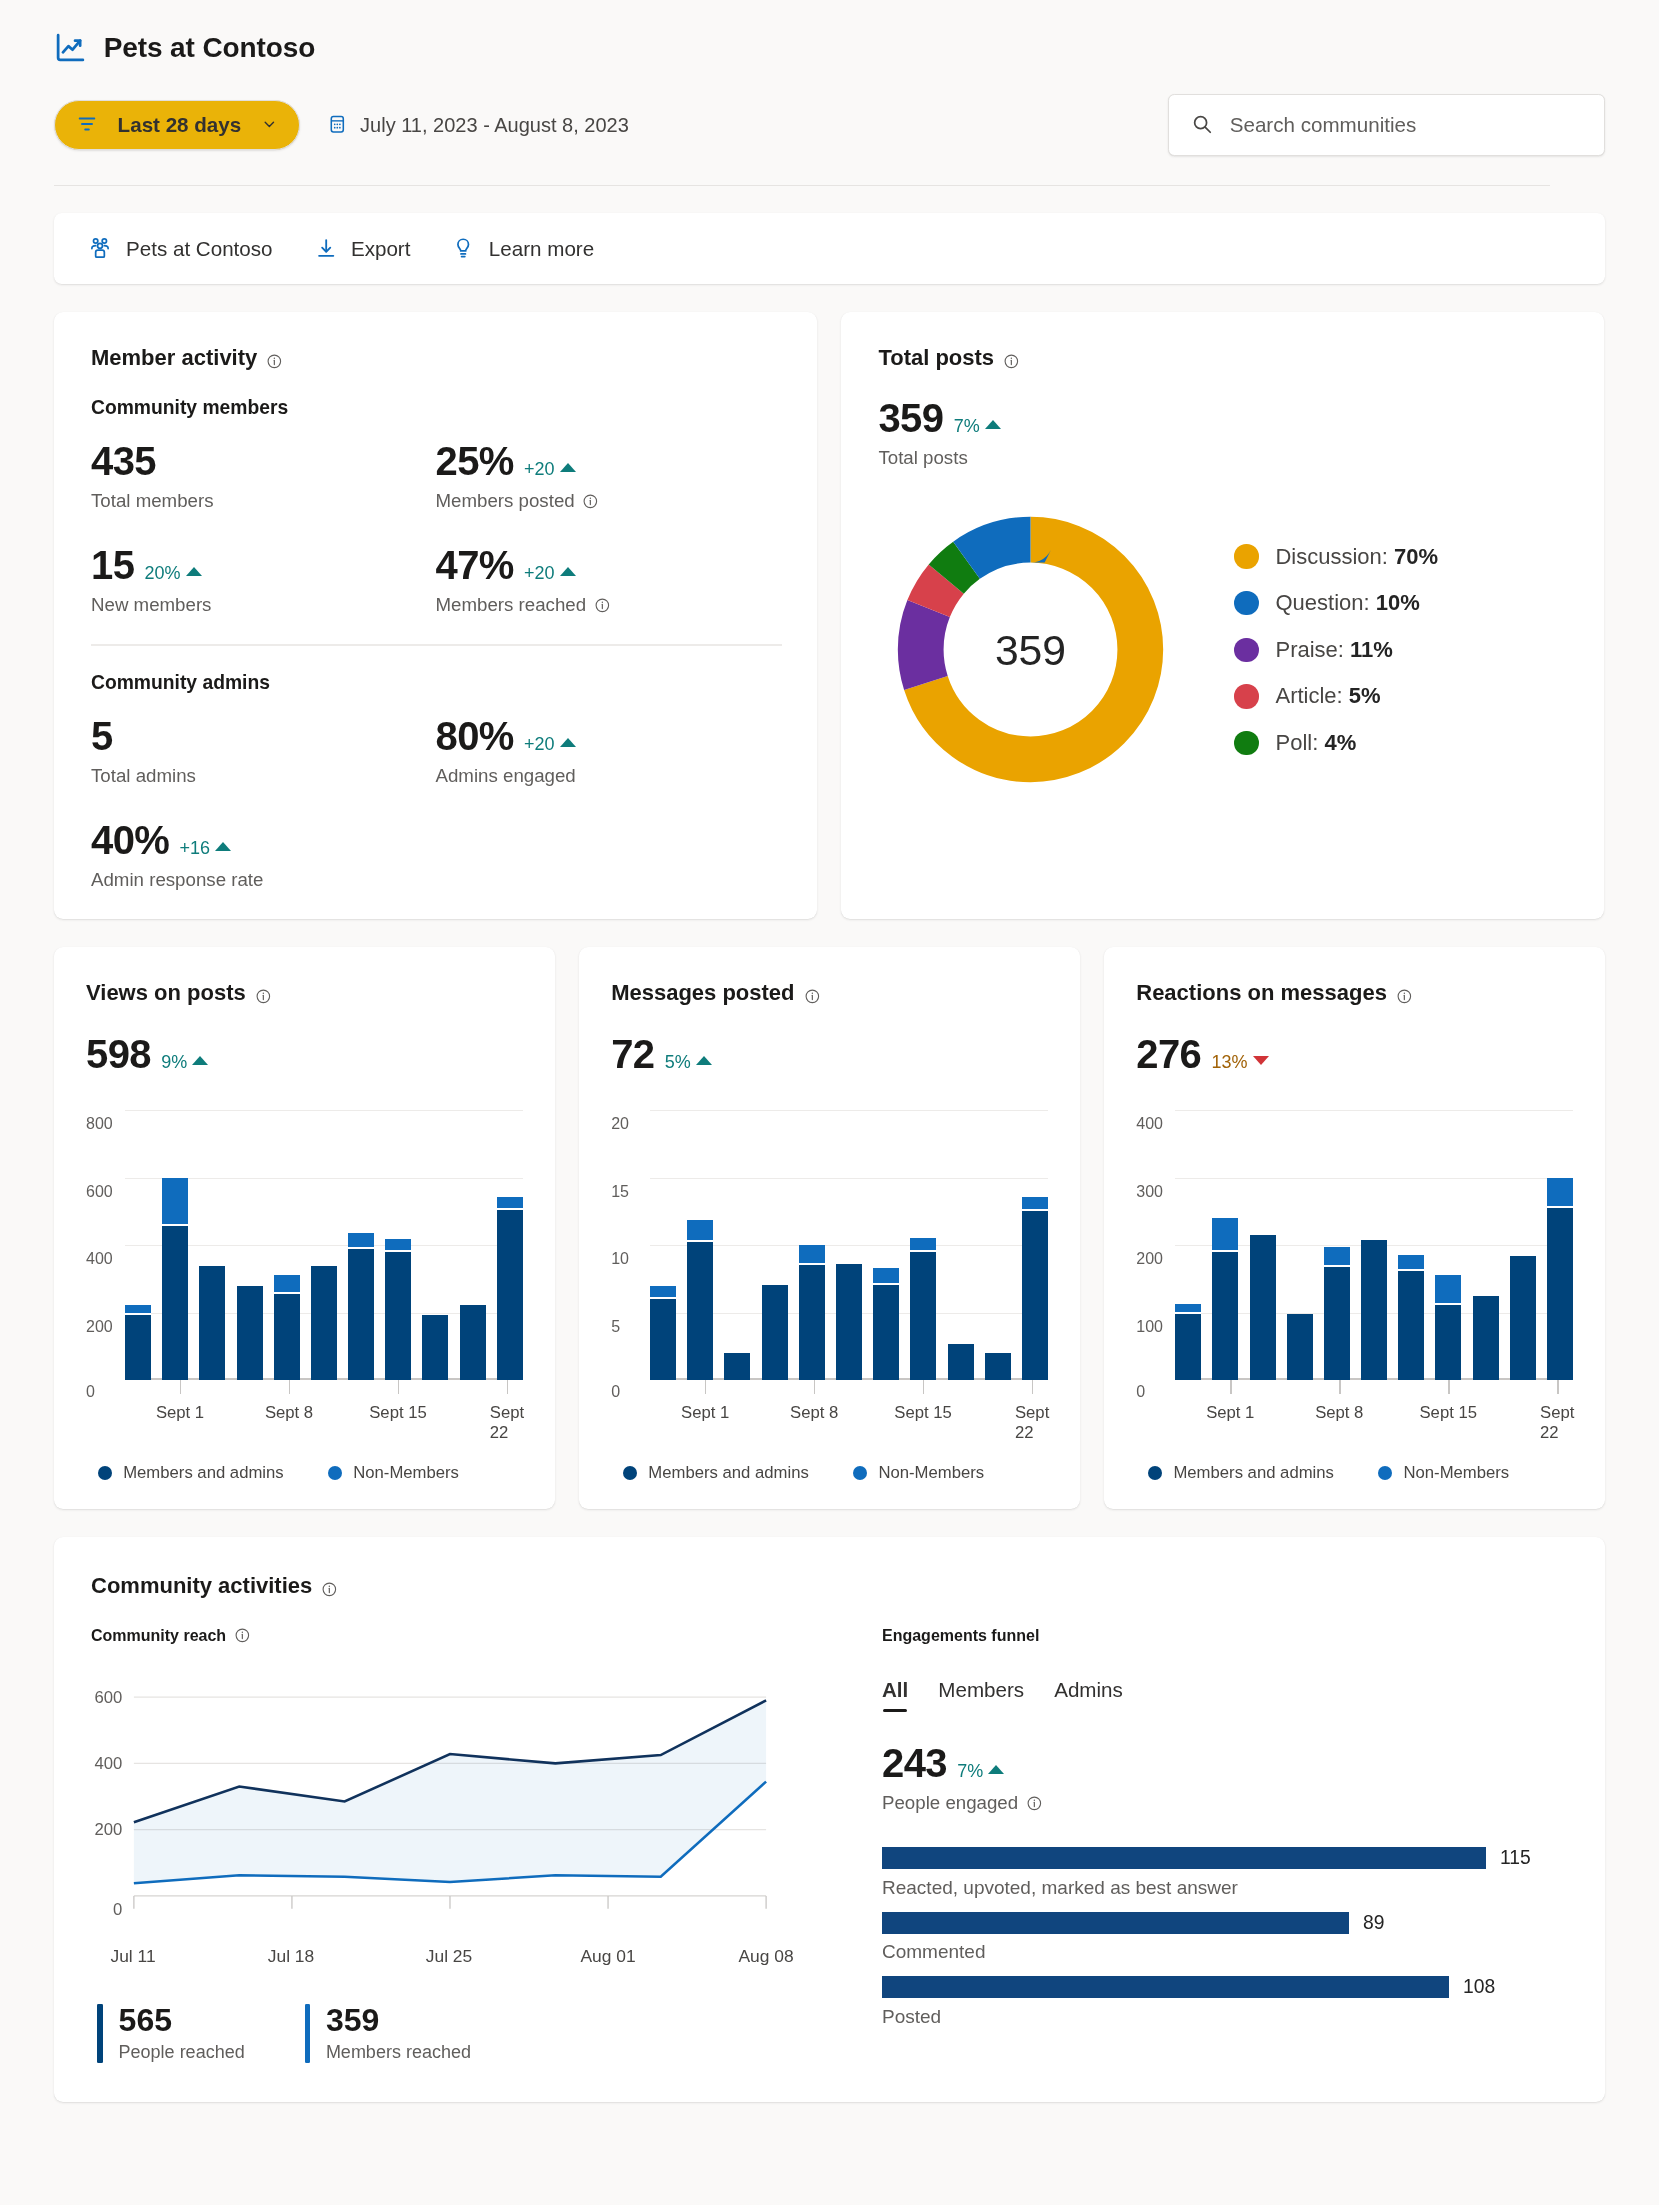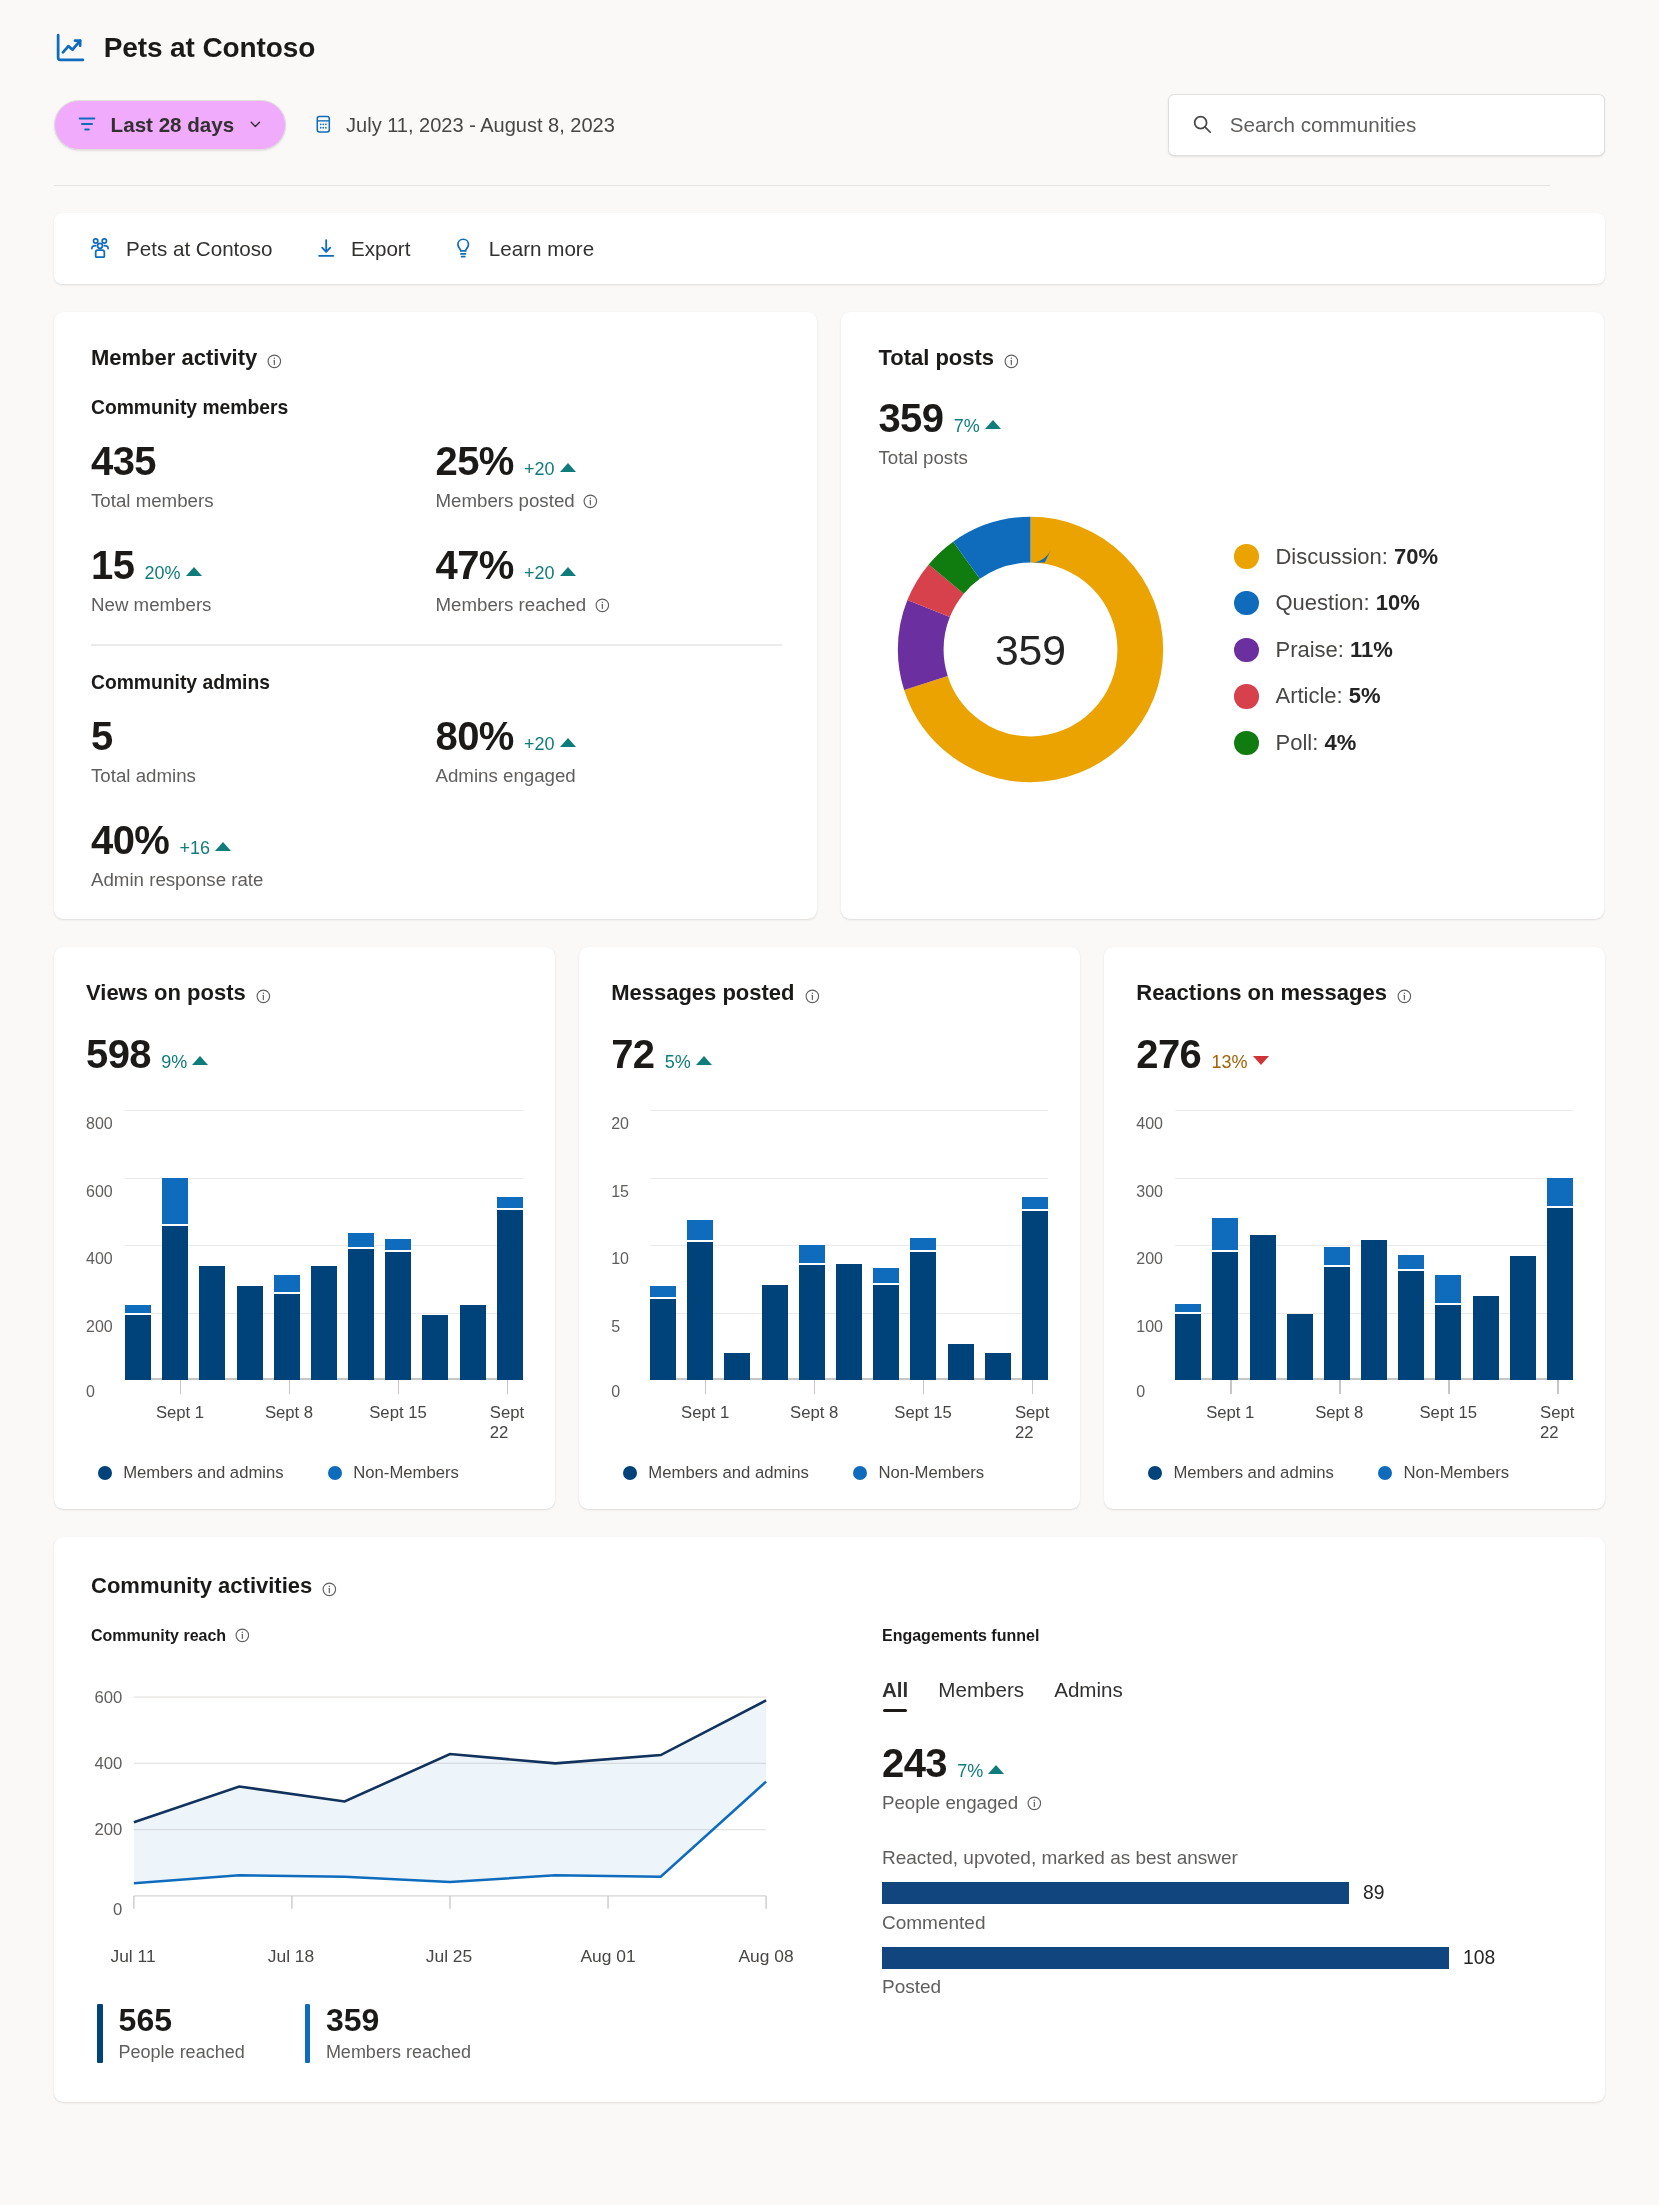--- a/index.html
+++ b/index.html
@@ -12,23 +12,23 @@
   }
   .page { width:1659px; height:2205px; position:relative; padding:0 54px; }
 
   
   .app-title-row { display:flex; align-items:center; gap:16.7px; padding-top:31px; }
   .app-logo { width:33px; height:33px; flex:none; }
   .app-title { font-size:28px; font-weight:600; letter-spacing:-0.1px; color:#1b1a19; }
 
   .controls-row { display:flex; align-items:center; margin-top:36px; position:relative; }
   .date-pill {
-    display:flex; align-items:center; gap:13px;
+    display:flex; align-items:center; gap:20px;
     height:50px; padding:0 20.6px;
-    background:#f0abfc; border:0.6px solid #e1dfdd; border-radius:27px;
+    background:#eab308; border:0.6px solid #e1dfdd; border-radius:27px;
     box-shadow:0 1px 2.3px rgba(0,0,0,.09), 0 0.2px 0.6px rgba(0,0,0,.07);
     cursor:pointer;
   }
   .date-pill .lbl { font-size:20.6px; font-weight:600; color:#323130; }
   .range { display:flex; align-items:center; gap:13px; margin-left:27px; }
   .range .txt { font-size:20px; color:#484644; }
 
   .search-box {
     position:absolute; right:0; top:-6.4px;
     width:437px; height:62px;
@@ -784,20 +784,24 @@
             <span class="info-i"><svg width="16.7" height="16.7" viewBox="0 0 24 24" fill="none">
                   <circle cx="12" cy="12" r="9" stroke="#605e5c" stroke-width="1.6"></circle>
                   <path d="M12 10.6v6" stroke="#605e5c" stroke-width="1.7" stroke-linecap="round"></path>
                   <circle cx="12" cy="7.6" r="1.05" fill="#605e5c"></circle>
                 </svg></span>
           </div>
         </div>
 
         <div class="funnel-rows" id="funnel-rows">
             <div class="funnel-row">
+              <div class="fbar-line">
+                <div class="fbar" style="width: 604px; background: rgb(16, 69, 126);"></div>
+                <span class="fval">115</span>
+              </div>
               <div class="flabel">Reacted, upvoted, marked as best answer</div>
             </div>
             <div class="funnel-row">
               <div class="fbar-line">
                 <div class="fbar" style="width: 467px; background: rgb(16, 69, 126);"></div>
                 <span class="fval">89</span>
               </div>
               <div class="flabel">Commented</div>
             </div>
             <div class="funnel-row">

